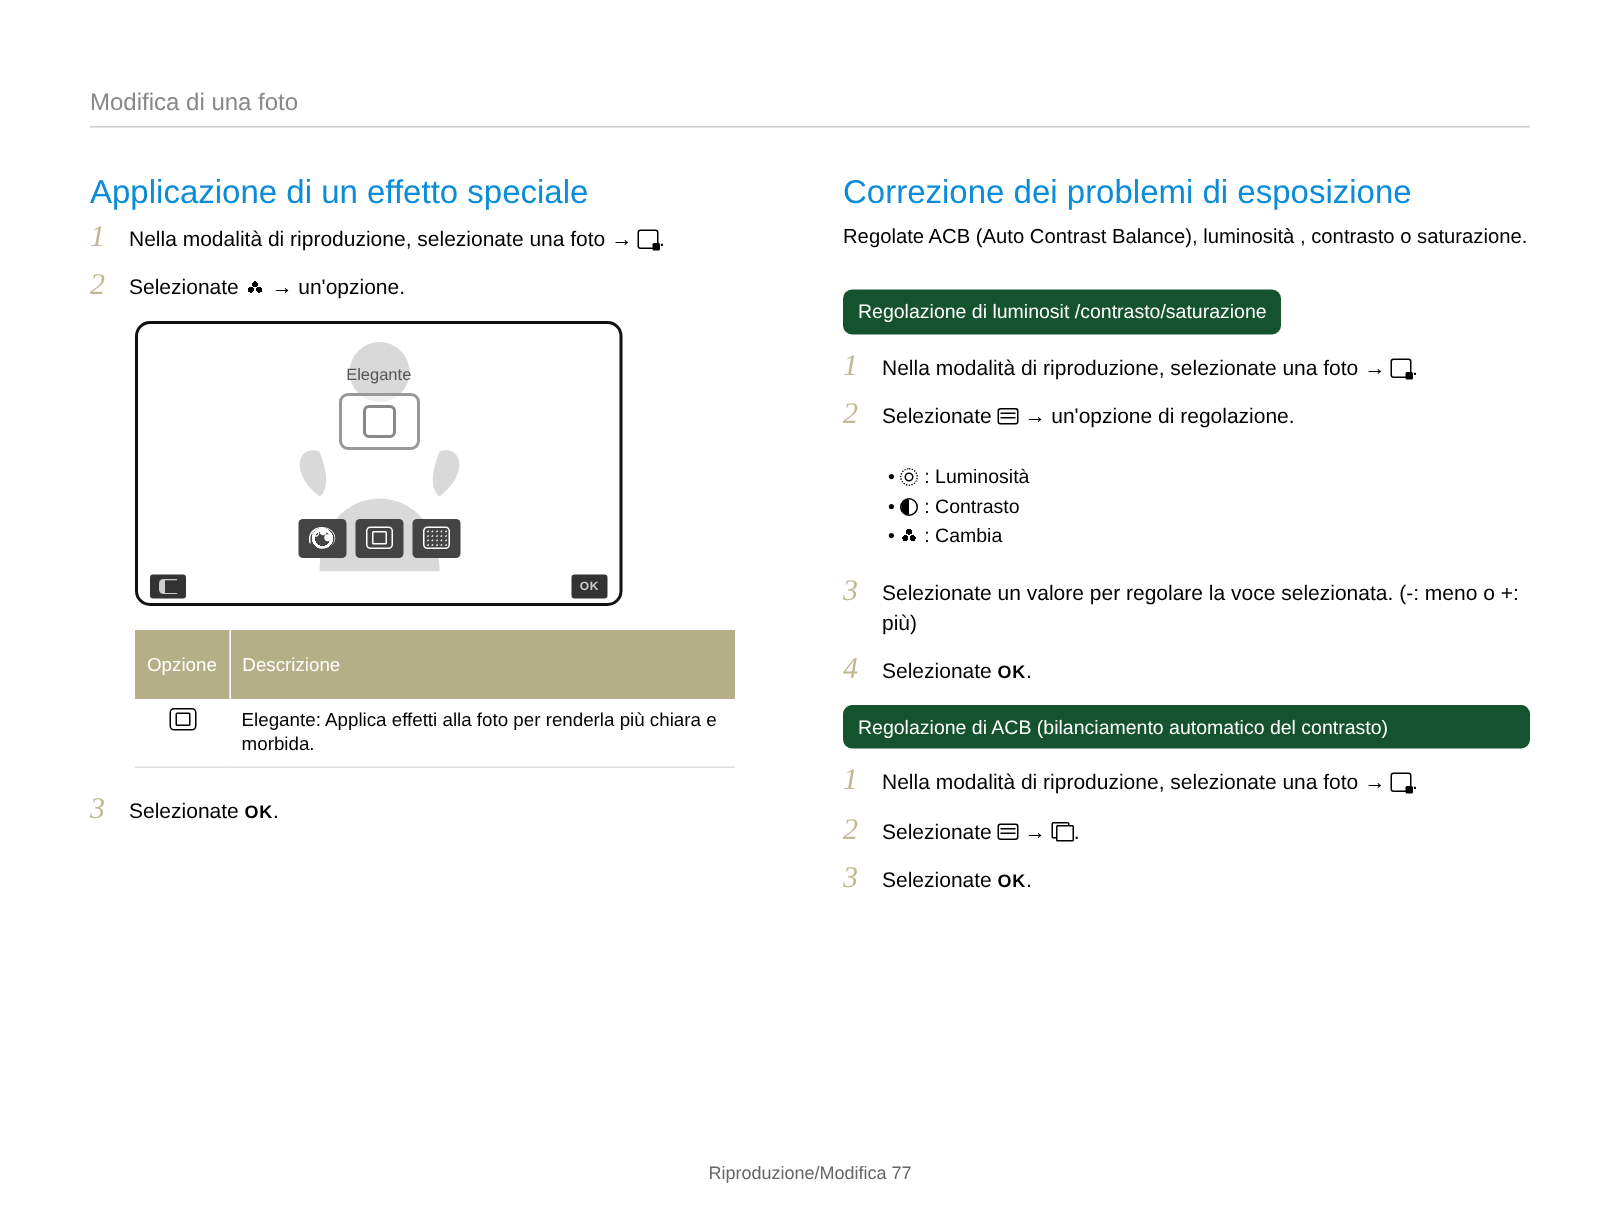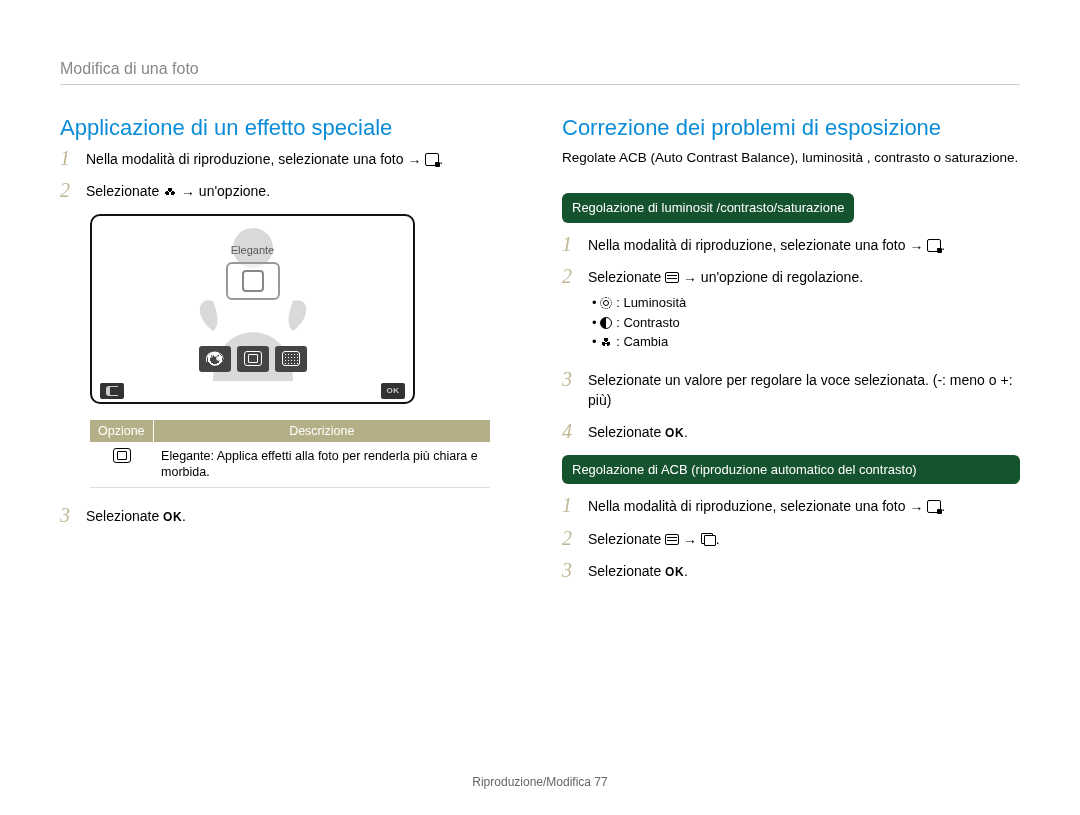--- a/index.html
+++ b/index.html
@@ -73,21 +73,21 @@
     width:5px;height:5px;background:#000;border-radius:1px;
   }
   .icon-fx {
     width:14px;height:14px;display:inline-block;vertical-align:-2px;
     background: radial-gradient(circle at 50% 40%, #000 2px, transparent 2px),
                 radial-gradient(circle at 30% 65%, #000 2px, transparent 2px),
                 radial-gradient(circle at 70% 65%, #000 2px, transparent 2px);
   }
   .ok-text { font-weight: 800; letter-spacing: .5px; font-size: 12px; }
   .arrow { font-family: Arial; }
-  .bullet-list { list-style: none; margin: 6px 0 6px 4px; }
+  .bullet-list { list-style: none; margin: 21px 0 6px 4px; }
   .bullet-list li { font-size: 13px; line-height: 1.5; }
   .bullet-list li::before { content: "•  "; }
   .sm-icon {
     display:inline-block; width:12px;height:12px;vertical-align:-2px;margin-right:4px;
   }
   .sm-sun { border:1px dotted #000; border-radius:50%; position:relative;}
   .sm-sun::after{content:"";position:absolute;inset:2px;border:1px solid #000;border-radius:50%;}
   .sm-contrast{border:1px solid #000;border-radius:50%;background:linear-gradient(90deg,#000 50%,#fff 50%);}
   .sm-sat{background:radial-gradient(circle at 50% 30%, #000 2px, transparent 2px),
           radial-gradient(circle at 30% 65%, #000 2px, transparent 2px),
@@ -141,21 +141,21 @@
     position:absolute;left:0;right:0;bottom:0;height:22px;
     display:flex;justify-content:space-between;align-items:center;padding:0 8px;
   }
   .sf-btn{width:24px;height:16px;background:#333;border-radius:2px;display:flex;align-items:center;justify-content:center;}
   .sf-btn.back::after{content:"";width:8px;height:8px;border-left:4px solid #ccc;border-bottom:1.5px solid #ccc;border-top:1.5px solid #ccc;border-radius:3px 0 0 3px;}
   .sf-btn.ok{color:#ccc;font-size:8px;font-weight:700;letter-spacing:.5px;}
 
   
   .opt-table{width: 400px; margin-left:30px;border-collapse:collapse;font-size:12.5px;}
   .opt-table thead th{
-    background:#b5af88;color:#fff;font-weight:400;text-align:center;padding:4px 8px;
+    background:#b5af88;color:#fff;font-weight:400;text-align:left;padding:16px 8px;
   }
   .opt-table thead th:first-child{border-right:1px solid #fff;}
   .opt-table tbody td{padding:6px 8px;vertical-align:top;border-bottom:1px solid #ddd;line-height:1.35;}
   .opt-table tbody td:first-child{width:54px;text-align:center;}
   .opt-icon{display:inline-block;width:18px;height:16px;}
   .oi-palette{background:radial-gradient(circle at 50% 50%,transparent 5px,#000 5px,#000 7px,transparent 7px);clip-path:ellipse(50% 45% at 50% 50%);position:relative;}
   .oi-palette::before{content:"";position:absolute;inset:0;border:1.4px solid #000;border-radius:50% 50% 50% 30%;}
   .oi-palette::after{content:"";position:absolute;left:3px;top:3px;width:3px;height:3px;border-radius:50%;box-shadow:0 0 0 .8px #000, 5px -1px 0 .8px #000, 8px 3px 0 .8px #000;}
   .oi-elegant{border:1.4px solid #000;border-radius:3px;width:18px;height:15px;position:relative;}
   .oi-elegant::after{content:"";position:absolute;left:3px;top:2px;right:3px;bottom:2px;border:1px solid #000;border-radius:1px;}
@@ -285,21 +285,21 @@
           <span class="body">Selezionate un valore per regolare la voce selezionata. (-: meno o +: più)</span>
         </li>
         <li class="step">
           <span class="num">4</span>
           <span class="body">
             <span>Selezionate </span><span class="ok-text">OK</span><span>.</span>
           </span>
         </li>
       </ol>
 
-      <div class="tag-box" style="display:block;">Regolazione di ACB (riproduzione automatico del contrasto)</div>
+      <div class="tag-box" style="display:block;">Regolazione di ACB (bilanciamento automatico del contrasto)</div>
 
       <ol class="steps">
         <li class="step">
           <span class="num">1</span>
           <span class="body">
             <span>Nella modalità di riproduzione, selezionate una foto </span><span class="arrow">→ </span><span class="icon-edit"></span><span>.</span>
           </span>
         </li>
         <li class="step">
           <span class="num">2</span>

